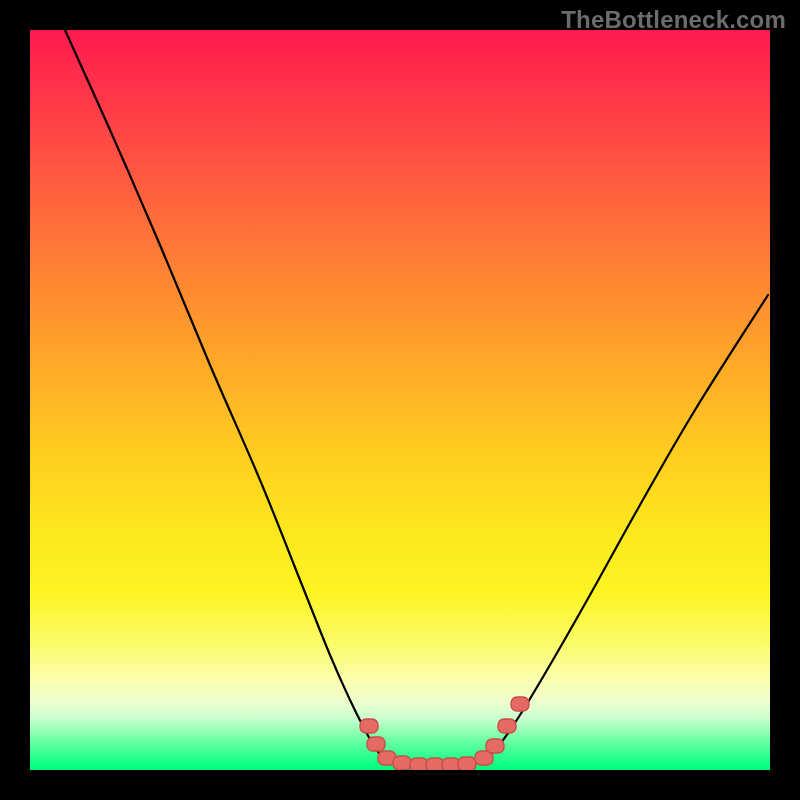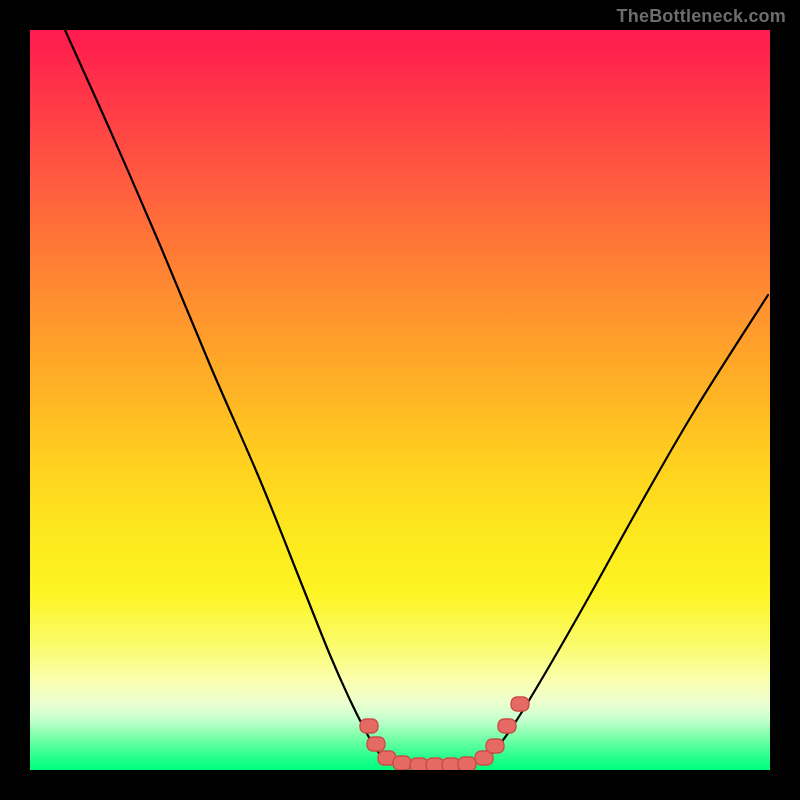--- a/index.html
+++ b/index.html
@@ -41,21 +41,21 @@
       #4eff9a 97%,
       #14ff87 99%,
       #00ff7c 100%
     );
   }
   .watermark {
     position: absolute;
     top: 6px;
     right: 14px;
     font-family: Arial, Helvetica, sans-serif;
-    font-size: 18px;
+    font-size: 24px;
     font-weight: 600;
     color: #6c6c6c;
     letter-spacing: 0.2px;
   }
   svg.curve {
     position: absolute;
     top: 0;
     left: 0;
   }
   .marker {

